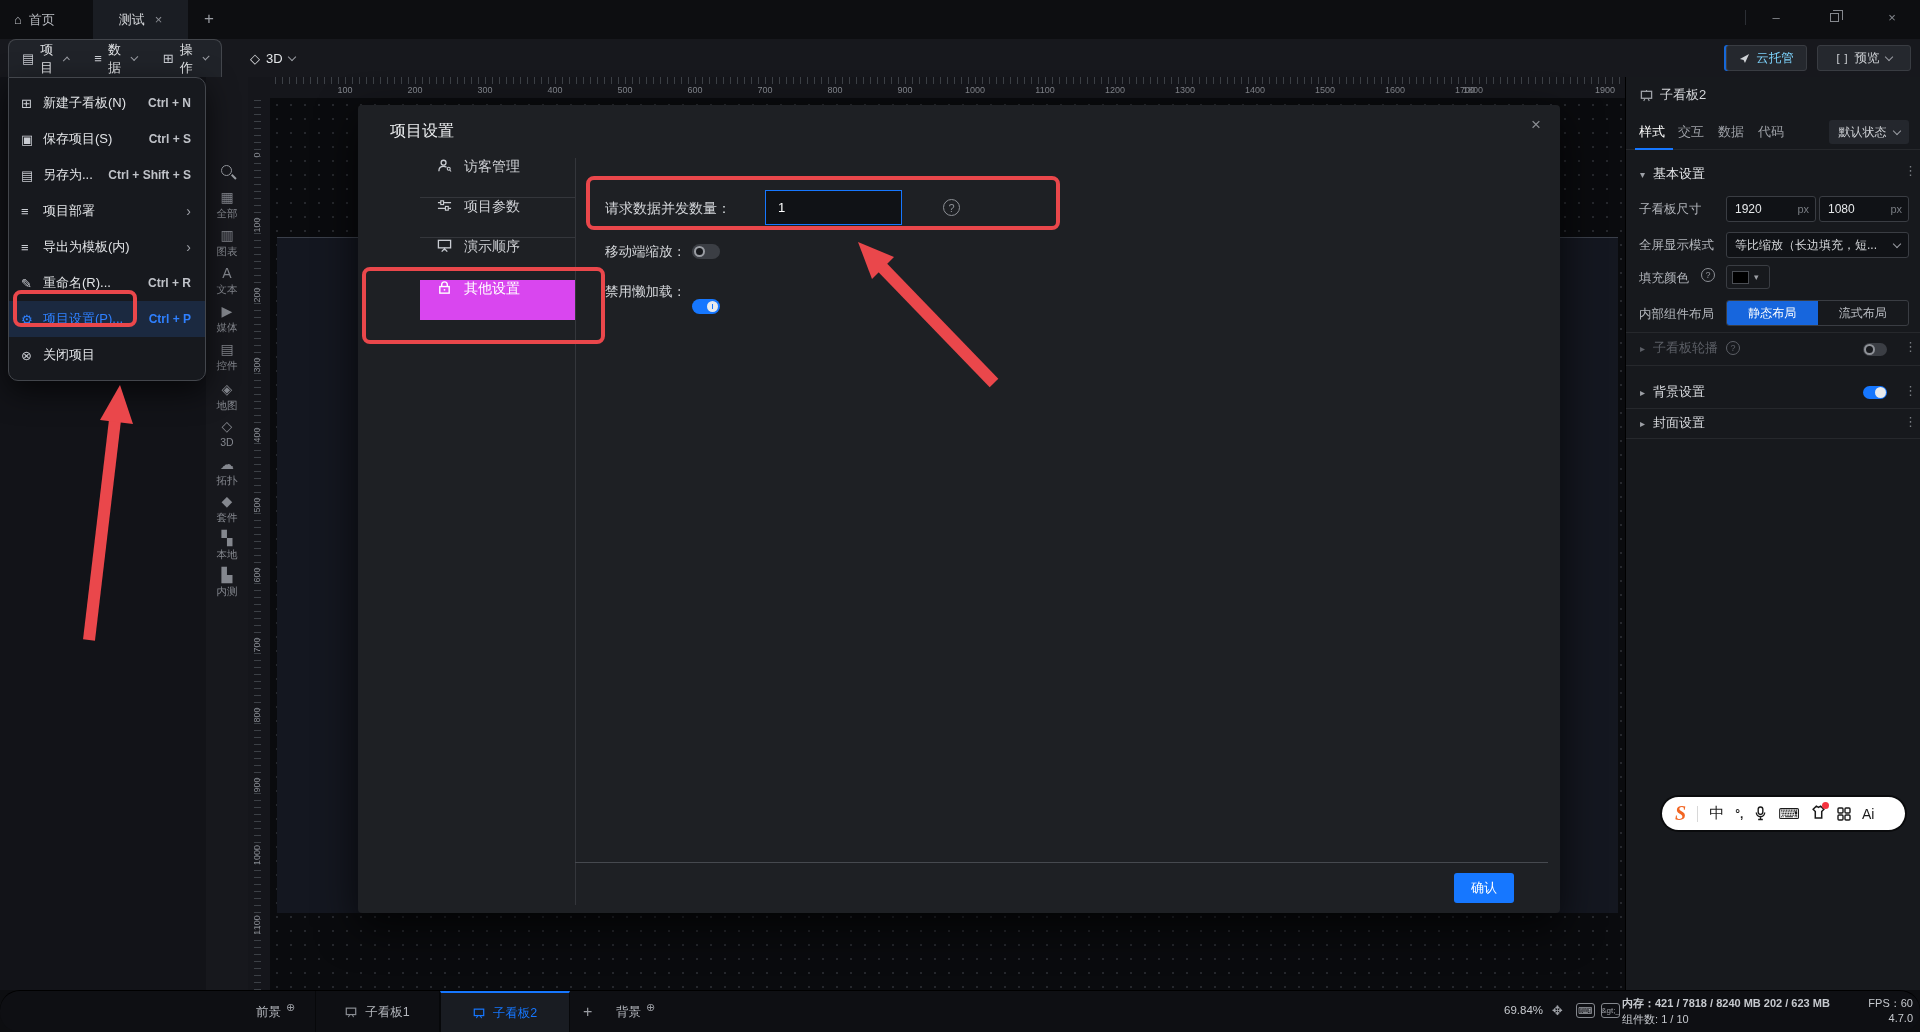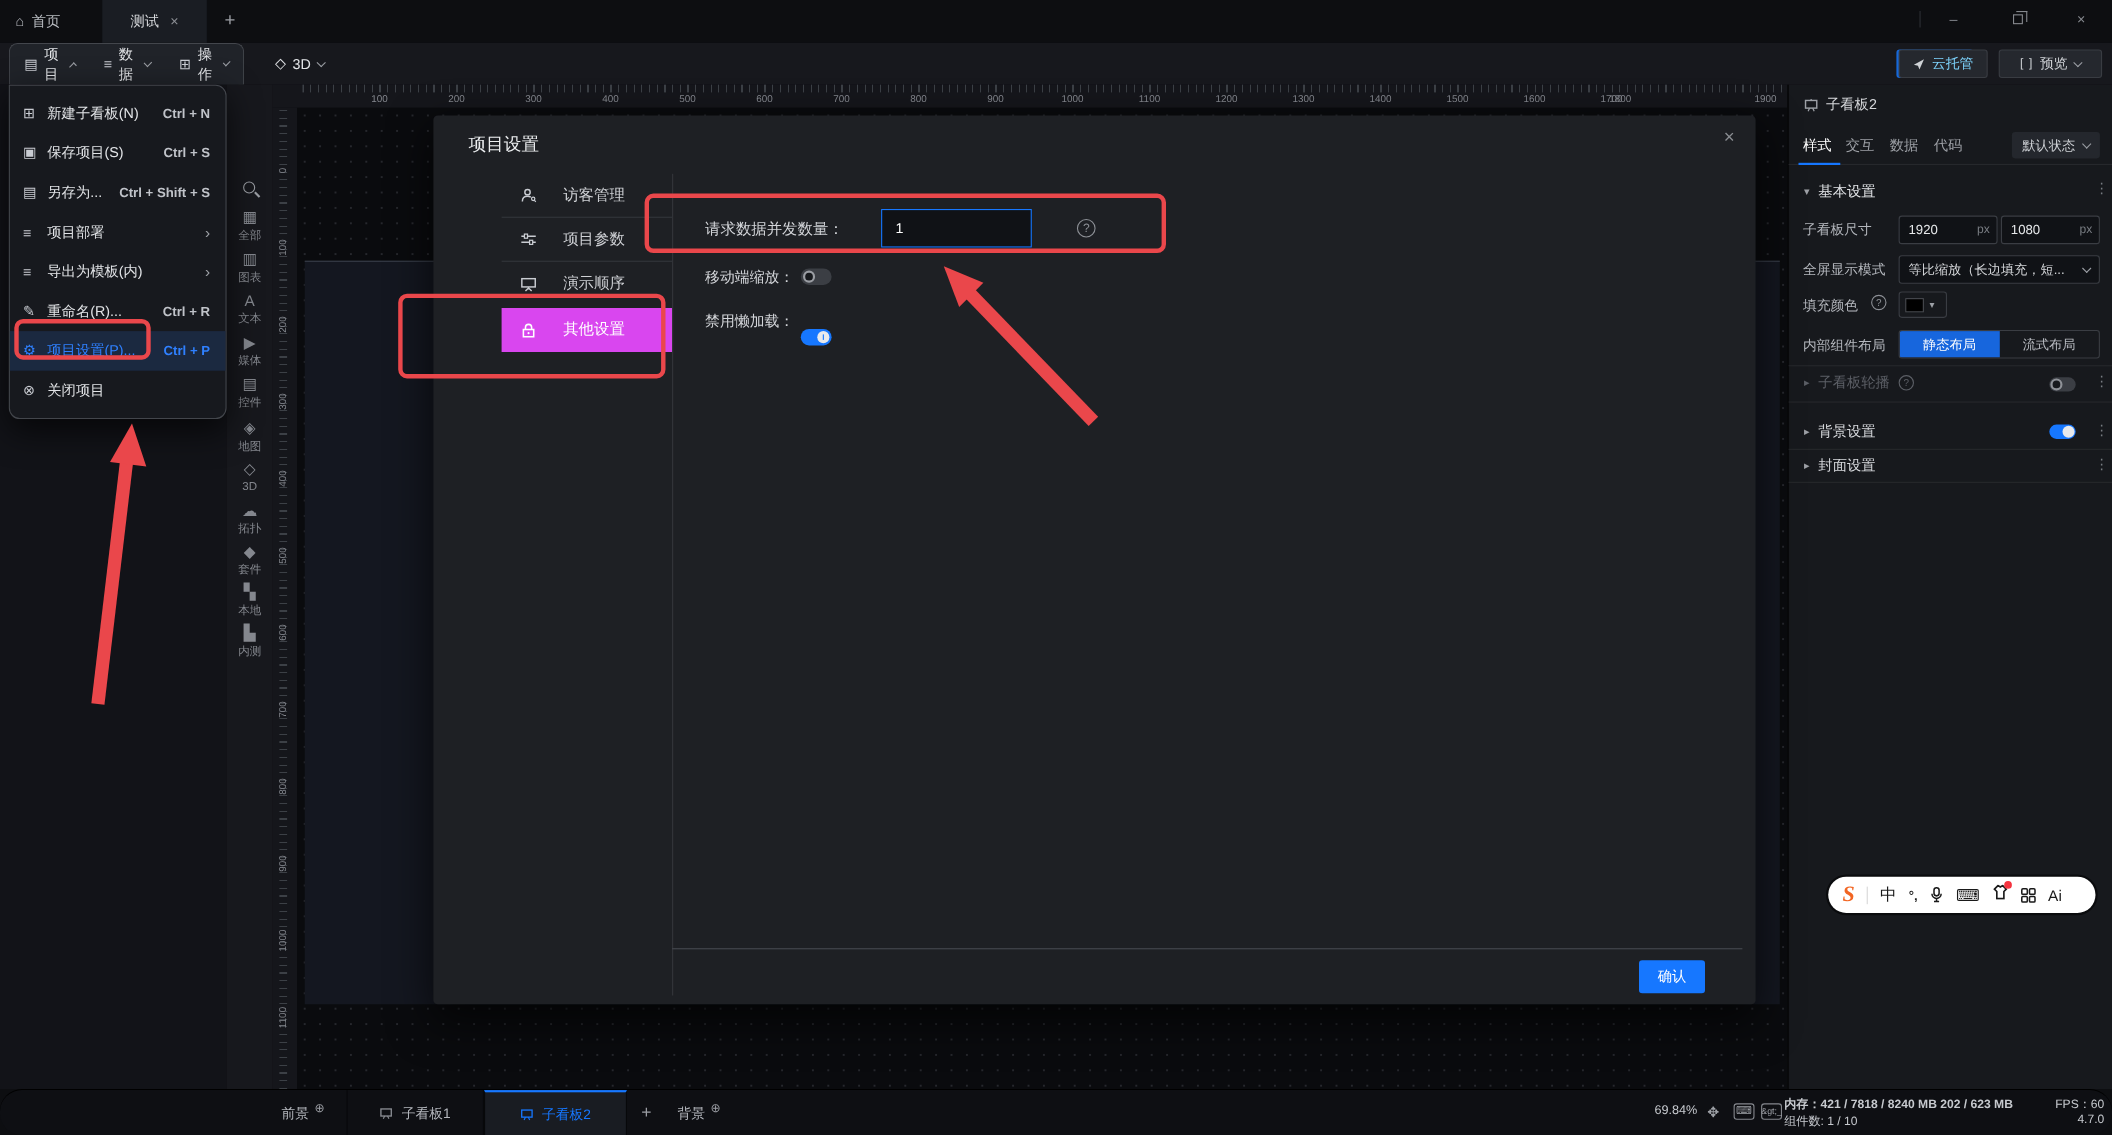--- a/index.html
+++ b/index.html
@@ -56,25 +56,25 @@
   .ruler-h { position:absolute; left:270px; top:77px; width:1355px; height:21px; background:#15161b; }
   .ruler-h::before { content:""; position:absolute; left:5px; top:0; right:0; height:7px; background:repeating-linear-gradient(90deg,#3c4046 0 1px,transparent 1px 7px); }
   .rhnum { position:absolute; top:8px; transform:translateX(-50%); font-size:9px; color:#84878e; }
   .ruler-v { position:absolute; left:248px; top:98px; width:22px; height:892px; background:#15161b; overflow:hidden; }
   .ruler-v::before { content:""; position:absolute; right:9px; top:0; bottom:0; width:7px; background:repeating-linear-gradient(0deg,#3c4046 0 1px,transparent 1px 7px); }
   .rvnum { position:absolute; left:-9px; width:36px; text-align:center; transform:rotate(-90deg); font-size:9px; color:#84878e; }
   .canvas { position:absolute; left:270px; top:98px; width:1355px; height:892px; background-color:#0a0b0e; background-image:radial-gradient(#26282d 1px,transparent 1.3px); background-size:14px 14px; }
   .board { position:absolute; left:7px; top:139px; width:1341px; height:676px; background:#141720; border-top:1px solid #3a3f4a; }
 
   
-  .modal { position:absolute; left:358px; top:105px; width:1202px; height:808px; background:#1e2024; border-radius:4px; box-shadow:0 14px 40px rgba(0,0,0,.7); z-index:20;margin-left:36px; }
+  .modal { position:absolute; left:358px; top:105px; width:1202px; height:808px; background:#1e2024; border-radius:4px; box-shadow:0 14px 40px rgba(0,0,0,.7); z-index:20; }
   .mtitle { position:absolute; left:32px; top:16px; font-size:16px; color:#eceef0; }
   .mclose { position:absolute; left:1164px; top:6px; width:28px; height:28px; display:flex; align-items:center; justify-content:center; color:#8a8d92; font-size:17px; }
   .mnav { position:absolute; left:62px; top:53px; width:155px; }
-  .mnavrow { height:40px; display:flex; align-items:center; gap:24px; padding-left:17px; font-size:14px; color:#cfd1d5; border-bottom:1px solid #34363b; }
+  .mnavrow { height:40px; display:flex; gap:12px; padding-left:17px; font-size:14px; color:#cfd1d5; border-bottom:1px solid #34363b; }
   .mnavrow:nth-child(3) { border-bottom:none; }
   .mnavrow.sel { background:#d946ef; color:#fff; border-bottom:none; margin-top:2px; }
   .vsep { position:absolute; left:217px; top:53px; width:1px; height:747px; background:#34363b; }
   .fieldlbl { position:absolute; left:247px; top:95px; font-size:14px; color:#d3d5d9; }
   .cinput { position:absolute; left:407px; top:85px; width:137px; height:35px; background:#101216; border:1px solid #1677ff; color:#fff; font-size:13px; padding-left:12px; display:flex; align-items:center; }
   .qmark { width:17px; height:17px; border:1px solid #8d9096; border-radius:50%; color:#8d9096; font-size:11px; display:flex; align-items:center; justify-content:center; }
   .togrow-lbl { font-size:13.5px; color:#d3d5d9; }
   .toggle { position:relative; width:28px; height:15px; border-radius:8px; }
   .toggle.off { background:#3b3e44; }
   .toggle.off::after { content:""; position:absolute; left:2px; top:2px; width:11px; height:11px; border-radius:50%; background:#17191d; border:2.5px solid #9a9da3; box-sizing:border-box; }

